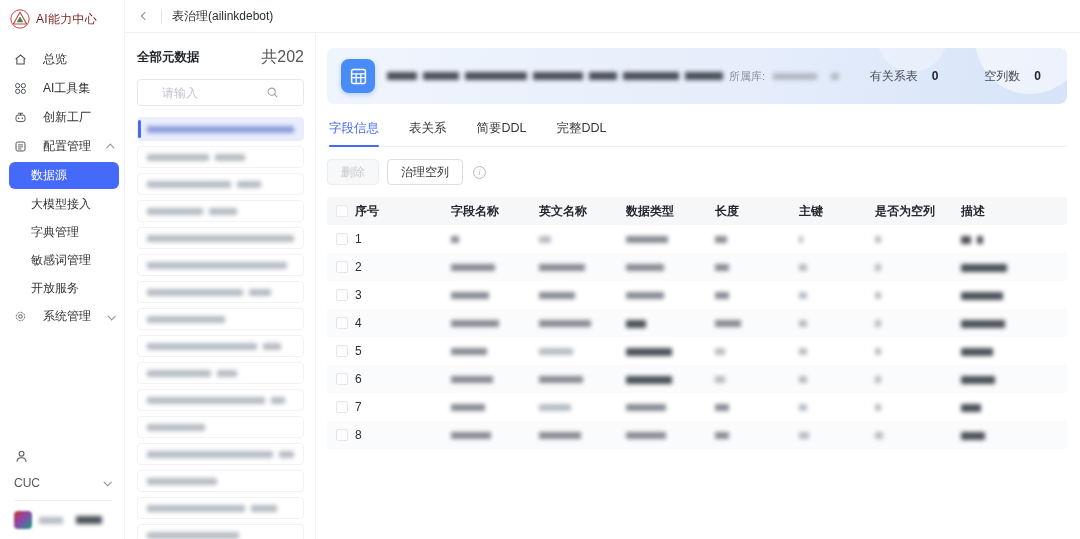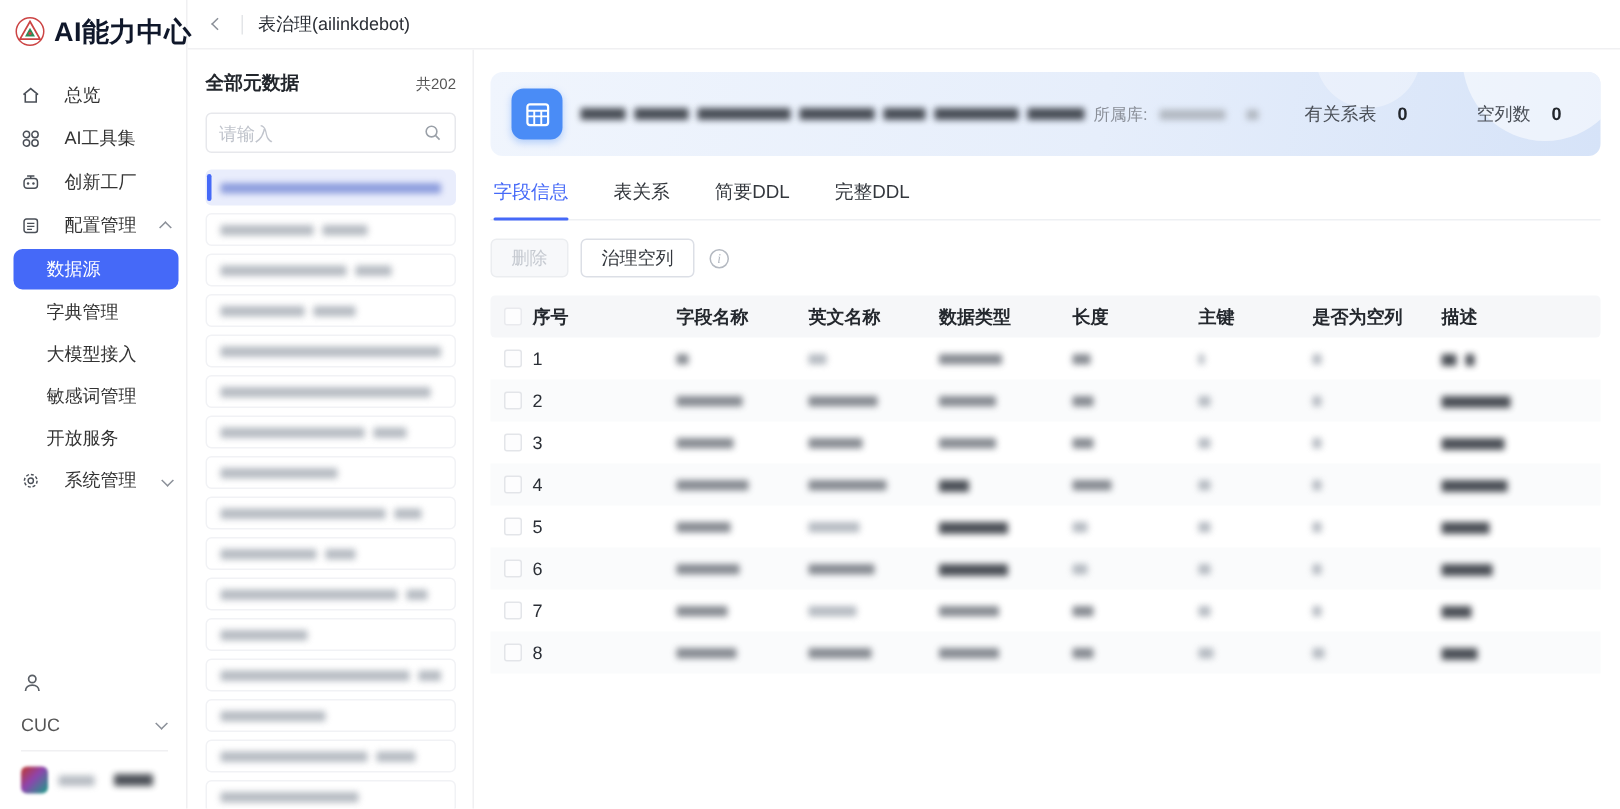--- a/index.html
+++ b/index.html
@@ -9,21 +9,21 @@
   .rd { display:inline-block; height:7px; border-radius:1px; background:#72777f; filter:blur(2px); opacity:.85; vertical-align:middle; }
   .rd.dark { background:#2e333b; height:8px; }
   .rd.light { background:#aab0b8; }
   .rd.blue { background:#7d8fd8; }
   .rd + .rd { margin-left:6px; }
 
   
   .sidebar { position:absolute; left:0; top:0; width:125px; height:539px; background:#fff; border-right:1px solid #f0f0f2; display:flex; flex-direction:column; z-index:3; }
   .logo-row { display:flex; align-items:center; gap:6px; padding:9px 10px 8px 10px; }
   .logo-emblem { width:20px; height:20px; flex:0 0 auto; }
-  .logo-title { font-size:18px; font-weight:bold; color:#0f172a; letter-spacing:.3px; white-space:nowrap; }
+  .logo-title { font-size:12px; font-weight:normal; color:#7f1d1d; letter-spacing:.3px; white-space:nowrap; }
   .nav { margin-top:8px; }
   .nav-item { display:flex; align-items:center; gap:16px; height:29px; padding:0 10px 0 13px; font-size:12px; color:#333; cursor:pointer; }
   .nav-item .nicon { width:14px; height:14px; display:inline-flex; align-items:center; justify-content:center; color:#4a4f57; font-size:13px; flex:0 0 auto; }
   .nav-item .caret { margin-left:auto; }
   .sub-item { height:28px; padding-left:31px; display:flex; align-items:center; font-size:12px; color:#333; cursor:pointer; }
   .sub-item.selected { background:#4569f8; color:#fff; margin:1px 5px 1px 9px; padding-left:22px; height:27px; border-radius:6px; font-weight:500; }
   .chev { display:inline-block; width:6px; height:6px; border-right:1.3px solid #8a8f98; border-bottom:1.3px solid #8a8f98; }
   .chev.down { transform:rotate(45deg) translateY(-1px); }
   .chev.up { transform:rotate(-135deg) translateY(-1px); }
   .chev.left { transform:rotate(135deg); }
@@ -39,22 +39,22 @@
   
   .topbar { position:absolute; left:125px; top:0; right:0; height:33px; background:#fff; border-bottom:1px solid #f0f0f2; display:flex; align-items:center; padding:0 12px; z-index:2; }
   .back-btn { display:inline-flex; align-items:center; justify-content:center; width:16px; height:16px; cursor:pointer; }
   .tb-divider { width:1px; height:13px; background:#e3e5e8; margin:0 10px 0 8px; }
   .breadcrumb { font-size:12px; color:#2b2f36; }
 
   
   .listpanel { position:absolute; left:125px; top:33px; width:191px; bottom:0; background:#fff; border-right:1px solid #f0f0f2; padding:14px 11px 0 12px; overflow:hidden; }
   .lp-head { display:flex; align-items:center; justify-content:space-between; }
   .lp-title { font-size:12.5px; font-weight:bold; color:#22262c; }
-  .lp-count { font-size:10px; color:#555; }
-  .search-box { margin-top:11px; height:27px; border:1px solid #e7e8ec; border-radius:4px; display:flex; align-items:center; padding:0 8px; gap:6px; background:#fff; }
+  .lp-count { font-size:16px; color:#555; }
+  .search-box { margin-top:11px; height:27px; border:1px solid #e7e8ec; border-radius:4px; display:flex; align-items:center; padding:0 24px; gap:6px; background:#fff; }
   .search-box input { border:none; outline:none; flex:1; font-size:12px; color:#333; min-width:0; font-family:inherit; }
   .search-box input::placeholder { color:#c0c4cc; }
   .lp-items { margin-top:11px; }
   .lp-item { height:22px; border:1px solid #f1f2f5; border-radius:4px; margin-bottom:5px; display:flex; align-items:center; padding:0 9px; background:#fff; cursor:pointer; position:relative; }
   .lp-item.selected { background:#e9edfc; border-color:#e9edfc; height:24px; }
   .lp-item.selected::before { content:""; position:absolute; left:0; top:2px; bottom:2px; width:3px; border-radius:2px; background:#4569f8; }
 
   
   .main { position:absolute; left:317px; top:33px; right:0; bottom:0; background:#fff; padding:15px 13px 0 10px; overflow:hidden; }
 
@@ -143,24 +143,24 @@
           </svg>
       </span>
       <span>配置管理</span>
       <span class="caret chev up"></span>
     </div>
 
     <div class="sub-item selected">
       <span>数据源</span>
     </div>
     <div class="sub-item">
+      <span>大模型接入</span>
+    </div>
+    <div class="sub-item">
       <span>字典管理</span>
-    </div>
-    <div class="sub-item">
-      <span>大模型接入</span>
     </div>
     <div class="sub-item">
       <span>敏感词管理</span>
     </div>
     <div class="sub-item">
       <span>开放服务</span>
     </div>
 
     <div class="nav-item">
       <span class="nicon">

